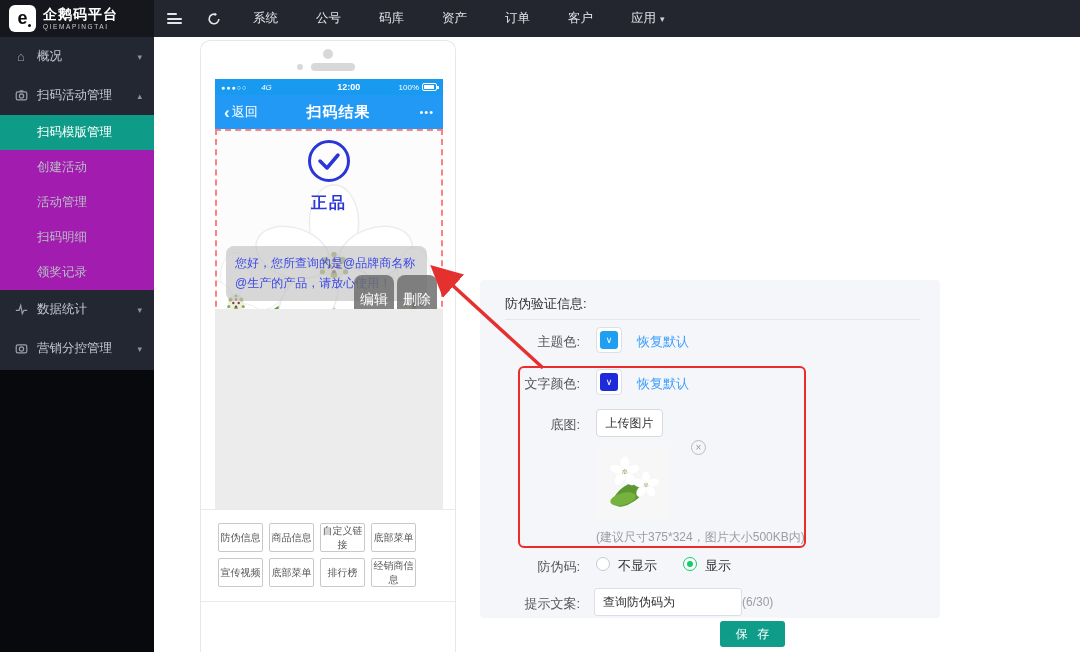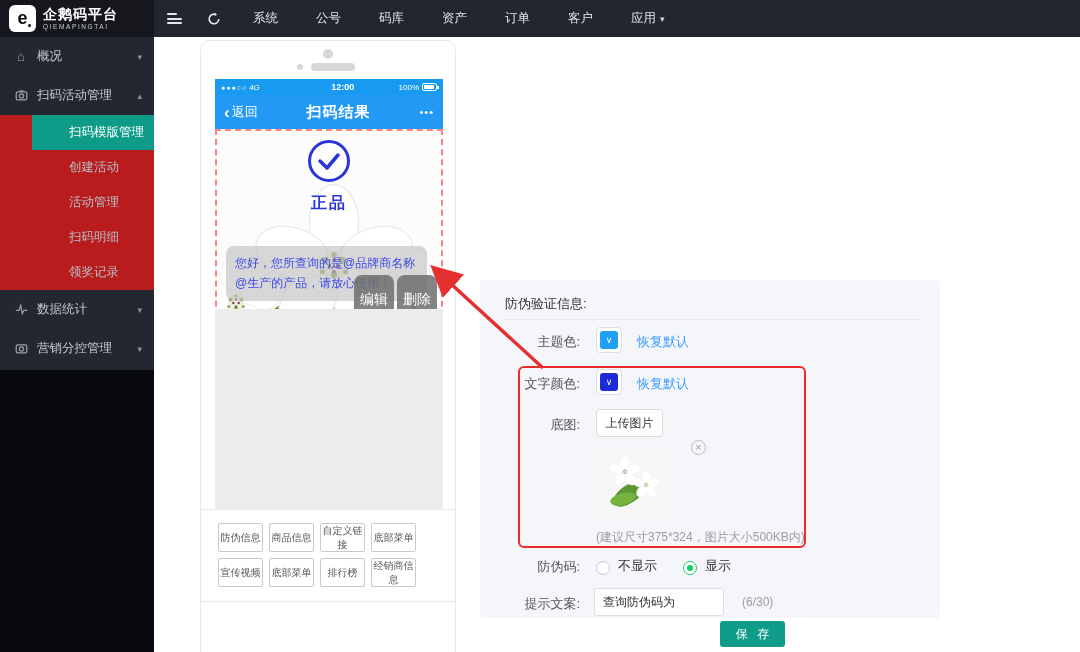--- a/index.html
+++ b/index.html
@@ -13,21 +13,21 @@
     font-weight:bold; font-size:18px; color:#0b0c0f; position:relative; }
   .logo-box::after{ content:""; position:absolute; right:5px; bottom:5px; width:3px; height:3px; background:#0b0c0f; border-radius:50%; }
   .brand { margin-left:7px; line-height:1; }
   .brand-name { color:#fff; font-size:14px; font-weight:bold; letter-spacing:1px; }
   .brand-sub { color:#c9cdd4; font-size:6.5px; letter-spacing:1.6px; margin-top:3px; }
   .menu { background:#232731; padding-bottom:2px; }
   .side-item { height:39px; display:flex; align-items:center; padding:0 12px 0 14px; color:#c3c7cf; font-size:12.5px; cursor:pointer; }
   .side-item .s-icon { width:14px; height:14px; margin-right:9px; display:inline-flex; align-items:center; justify-content:center; color:#9aa0ab; font-size:13px; }
   .side-item .s-label { flex:1; }
   .side-item .s-caret { font-size:9px; color:#8d929c; }
-  .submenu { background:#b91c1c;padding-left:32px; }
+  .submenu { background:#a21caf; }
   .sub-item { height:35px; display:flex; align-items:center; padding-left:37px; color:#b9bdc6; font-size:12.5px; cursor:pointer; }
   .sub-item.active { background:#0e9c89; color:#fff; }
   .s-svg { stroke:#9aa0ab; fill:none; stroke-width:1.5; }
 
   
   .topnav { position:absolute; left:154px; top:0; right:0; height:37px; background:#23262e; display:flex; align-items:center; z-index:4; }
   .tn-icon { width:40px; height:37px; display:flex; align-items:center; justify-content:center; cursor:pointer; }
   .fold-icon { width:15px; height:11px; display:flex; flex-direction:column; justify-content:space-between; }
   .fold-icon i { display:block; height:2px; background:#e3e6ea; border-radius:1px; }
   .fold-icon i:nth-child(1){ width:10px; } .fold-icon i:nth-child(2){ width:15px; } .fold-icon i:nth-child(3){ width:15px; }
@@ -35,21 +35,21 @@
   .tn-caret { font-size:9px; margin-left:4px; color:#cfd3da; }
 
   
   .phone-panel { position:absolute; left:200px; top:40px; width:256px; height:612px; background:#fff;
     border:1px solid #e7e7e7; border-bottom:none; border-radius:10px 10px 0 0; z-index:1; }
   .cam-dot { position:absolute; left:122px; top:8px; width:10px; height:10px; border-radius:50%; background:#d8d8d8; }
   .spk-dot { position:absolute; left:96px; top:23px; width:6px; height:6px; border-radius:50%; background:#d8d8d8; }
   .spk-pill { position:absolute; left:110px; top:22px; width:44px; height:8px; border-radius:4px; background:#d8d8d8; }
   .screen { position:absolute; left:14px; top:38px; width:228px; }
   .statusbar { height:16px; background:#189af0; color:#fff; display:flex; align-items:center; padding:0 6px; }
-  .sb-signal { font-size:7px; letter-spacing:1px; } .sb-net { font-size:8px; margin-left:2px;font-style:italic; }
+  .sb-signal { font-size:7px; letter-spacing:1px; } .sb-net { font-size:8px; margin-left:14px;font-style:italic; }
   .sb-time { flex:1; text-align:center; font-size:9px; font-weight:bold;padding-left:27px; }
   .sb-batt { font-size:8px; display:flex; align-items:center; }
   .batt-icon { width:15px; height:8px; border:1px solid #fff; border-radius:2px; margin-left:3px; position:relative; }
   .batt-icon::before { content:""; position:absolute; left:1px; top:1px; bottom:1px; width:10px; background:#fff; }
   .batt-icon::after { content:""; position:absolute; right:-3px; top:2px; width:2px; height:3px; background:#fff; }
   .phonenav { height:34px; background:#2299f5; color:#fff; display:flex; align-items:center; padding:0 9px; }
   .pn-back { font-size:13px; display:flex; align-items:center; cursor:pointer; }
   .pn-back .chev { font-size:17px; margin-right:2px; font-weight:bold; line-height:1; }
   .pn-title { flex:1; text-align:center; font-size:15px; font-weight:bold; letter-spacing:1px; }
   .pn-more { font-size:11px; letter-spacing:1px; cursor:pointer; }
@@ -77,26 +77,26 @@
   .swatch { position:absolute; left:116px; width:26px; height:26px; background:#fff; border:1px solid #dcdfe6; border-radius:4px;
     display:flex; align-items:center; justify-content:center; cursor:pointer; }
   .swatch-inner { width:18px; height:18px; border-radius:3px; color:#fff; font-size:9px; display:flex; align-items:center; justify-content:center; }
   .restore-link { position:absolute; left:157px; font-size:13px; color:#409eff; cursor:pointer; }
   .upload-btn { position:absolute; left:116px; top:129px; width:67px; height:28px; background:#fff; border:1px solid #d9d9d9;
     border-radius:4px; font-size:12px; color:#333; display:flex; align-items:center; justify-content:center; cursor:pointer; }
   .thumb { position:absolute; left:116px; top:167px; width:73px; height:73px; background:#f7f7f7; overflow:hidden; }
   .thumb-close { position:absolute; left:211px; top:160px; width:15px; height:15px; border:1px solid #b9bcc2; border-radius:50%;
     color:#9a9da3; font-size:10px; line-height:13px; text-align:center; cursor:pointer; background:#f4f6f9; }
   .img-hint { position:absolute; left:116px; top:249px; font-size:12px; color:#9a9da3; }
-  .radio-row { position:absolute; left:116px; top:277px; display:flex; align-items:flex-end; gap:8px; }
+  .radio-row { position:absolute; left:116px; top:277px; display:flex; align-items:flex-start; gap:8px; }
   .radio { width:14px; height:14px; border:1px solid #c6cad1; border-radius:50%; background:#fff; cursor:pointer; position:relative; }
   .radio.checked { border-color:#13ce66; }
   .radio.checked::after { content:""; position:absolute; left:3px; top:3px; width:6px; height:6px; border-radius:50%; background:#13ce66; }
   .radio-label { font-size:13px; color:#333; margin-right:18px; cursor:pointer; }
-  .hint-input { position:absolute; left:114px; top:308px; width:130px; height:28px; background:#fff; border:1px solid #dcdfe6;
+  .hint-input { position:absolute; left:114px; top:308px; width:148px; height:28px; background:#fff; border:1px solid #dcdfe6;
     border-radius:3px; font-size:12px; color:#303133; padding:0 8px; font-family:"Liberation Sans",sans-serif; }
   .hint-counter { position:absolute; left:262px; top:315px; font-size:12px; color:#9a9da3; }
   .red-rect { position:absolute; left:38px; top:86px; width:288px; height:182px; border:2px solid #ee2b2b; border-radius:6px; pointer-events:none; z-index:3; }
 
   .save-btn { position:absolute; left:720px; top:621px; width:65px; height:26px; background:#0f9d8a; color:#fff; border:none;
     border-radius:3px; font-size:12px; letter-spacing:3px; cursor:pointer; font-family:"Liberation Sans",sans-serif; z-index:4; padding-left:3px; }
 
   .arrow-overlay { position:absolute; left:0; top:0; width:1080px; height:652px; pointer-events:none; z-index:6; }
 </style>
 </head>

